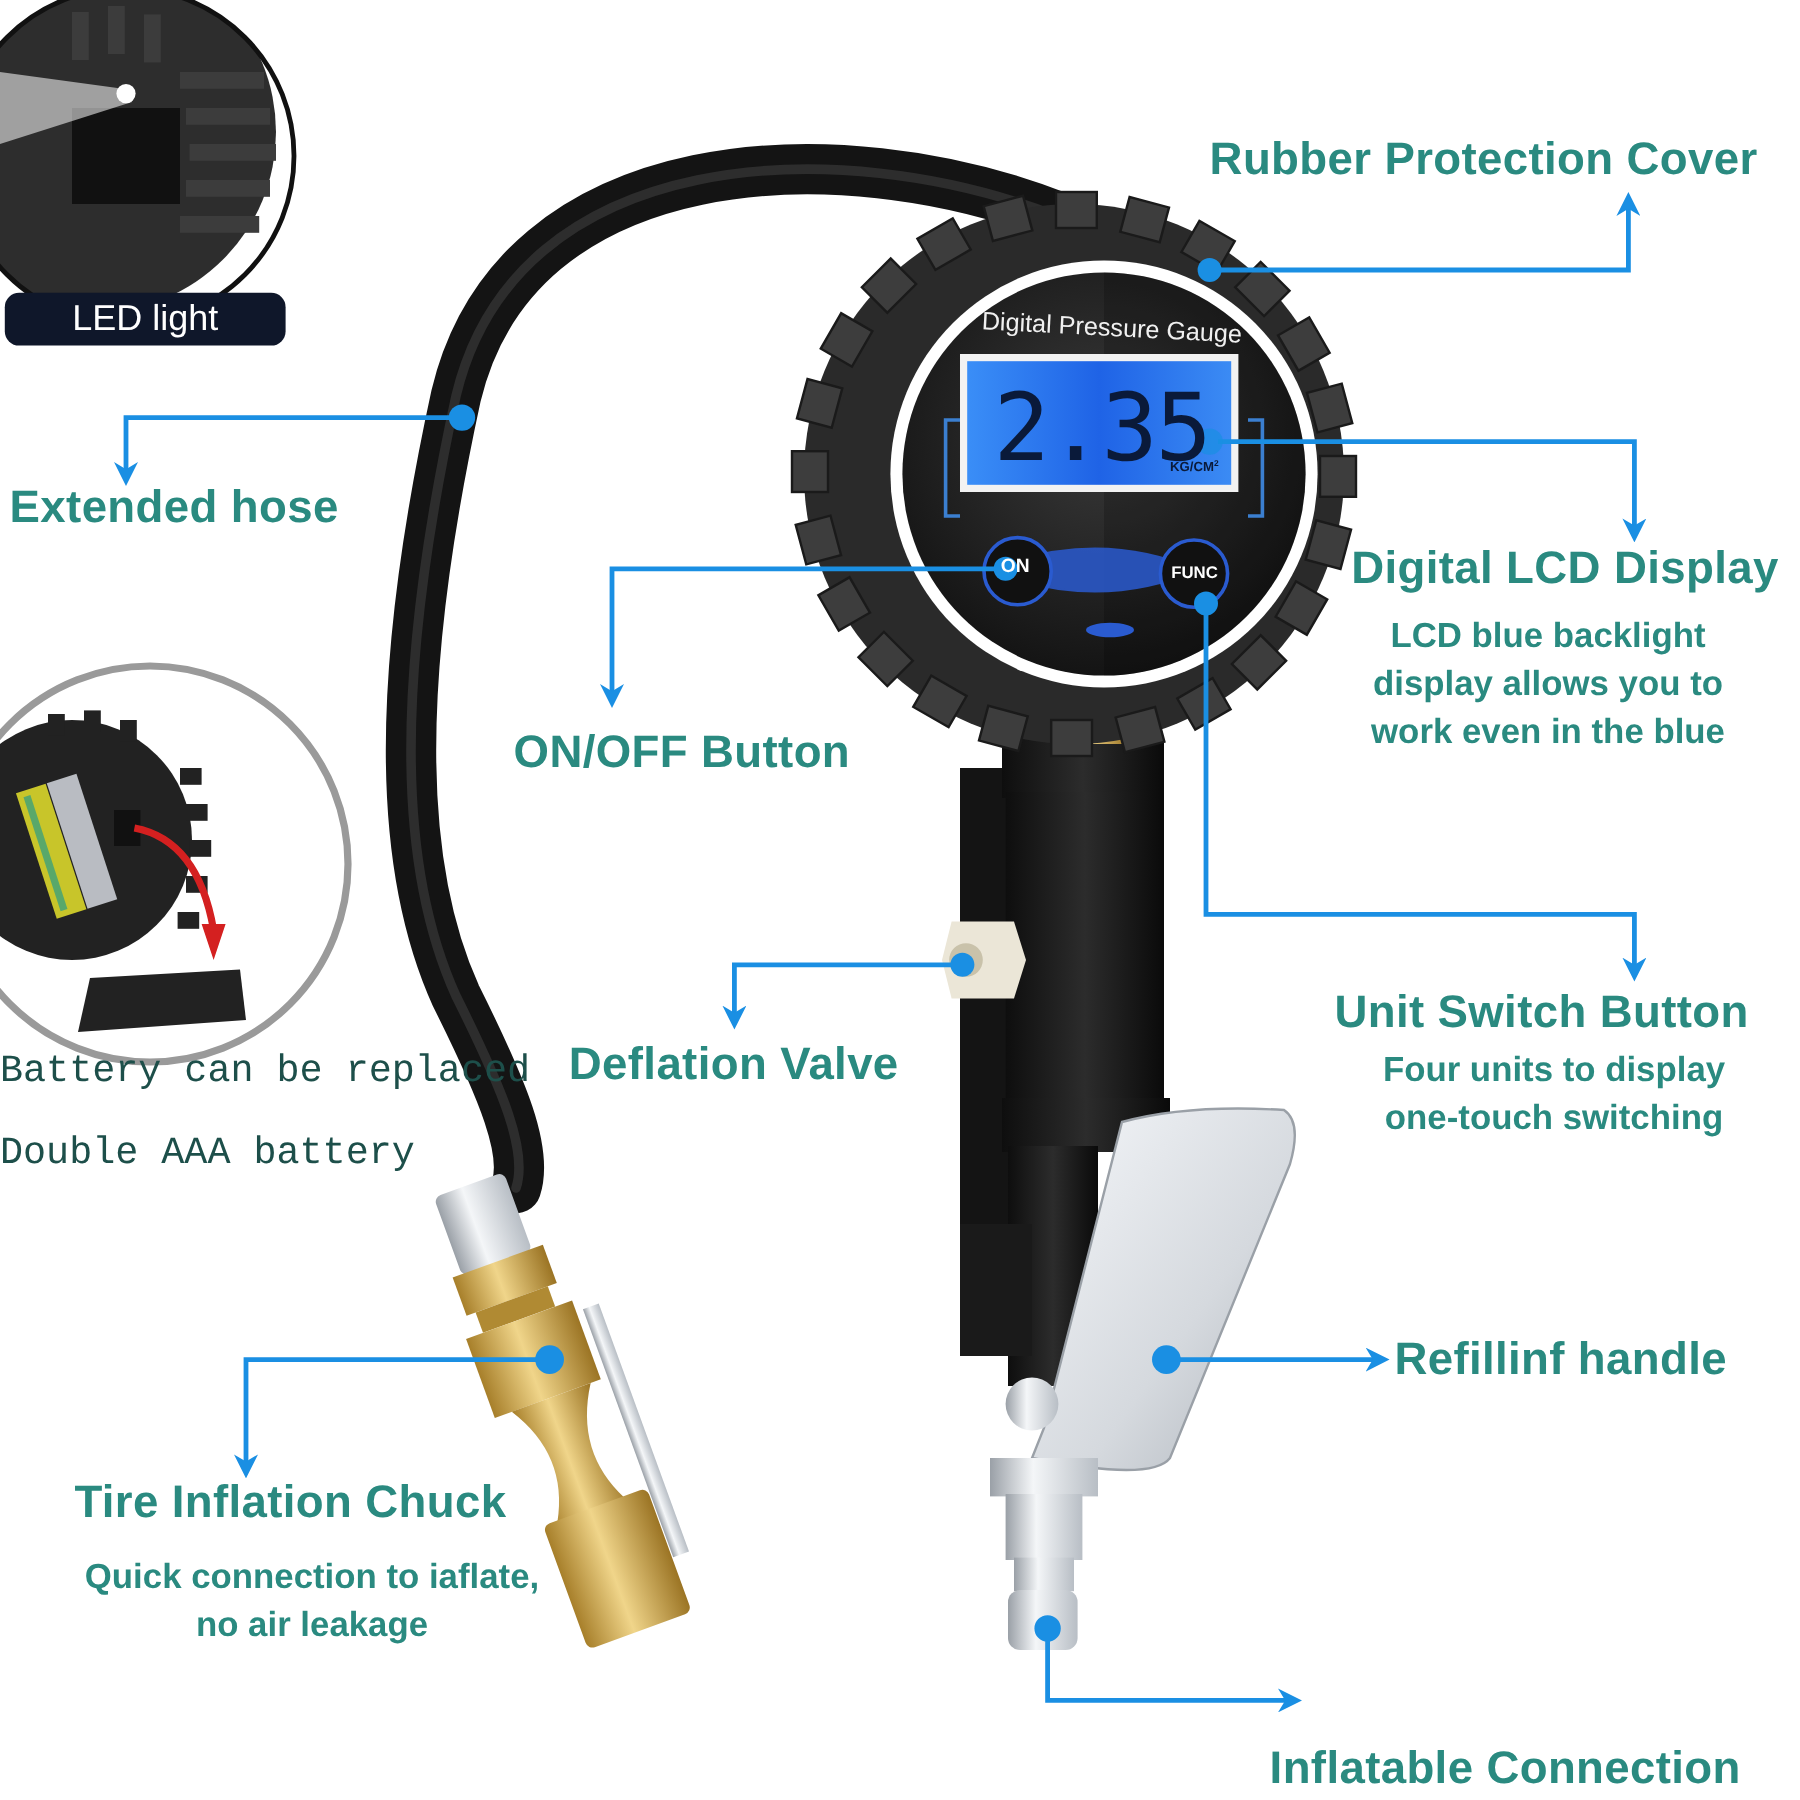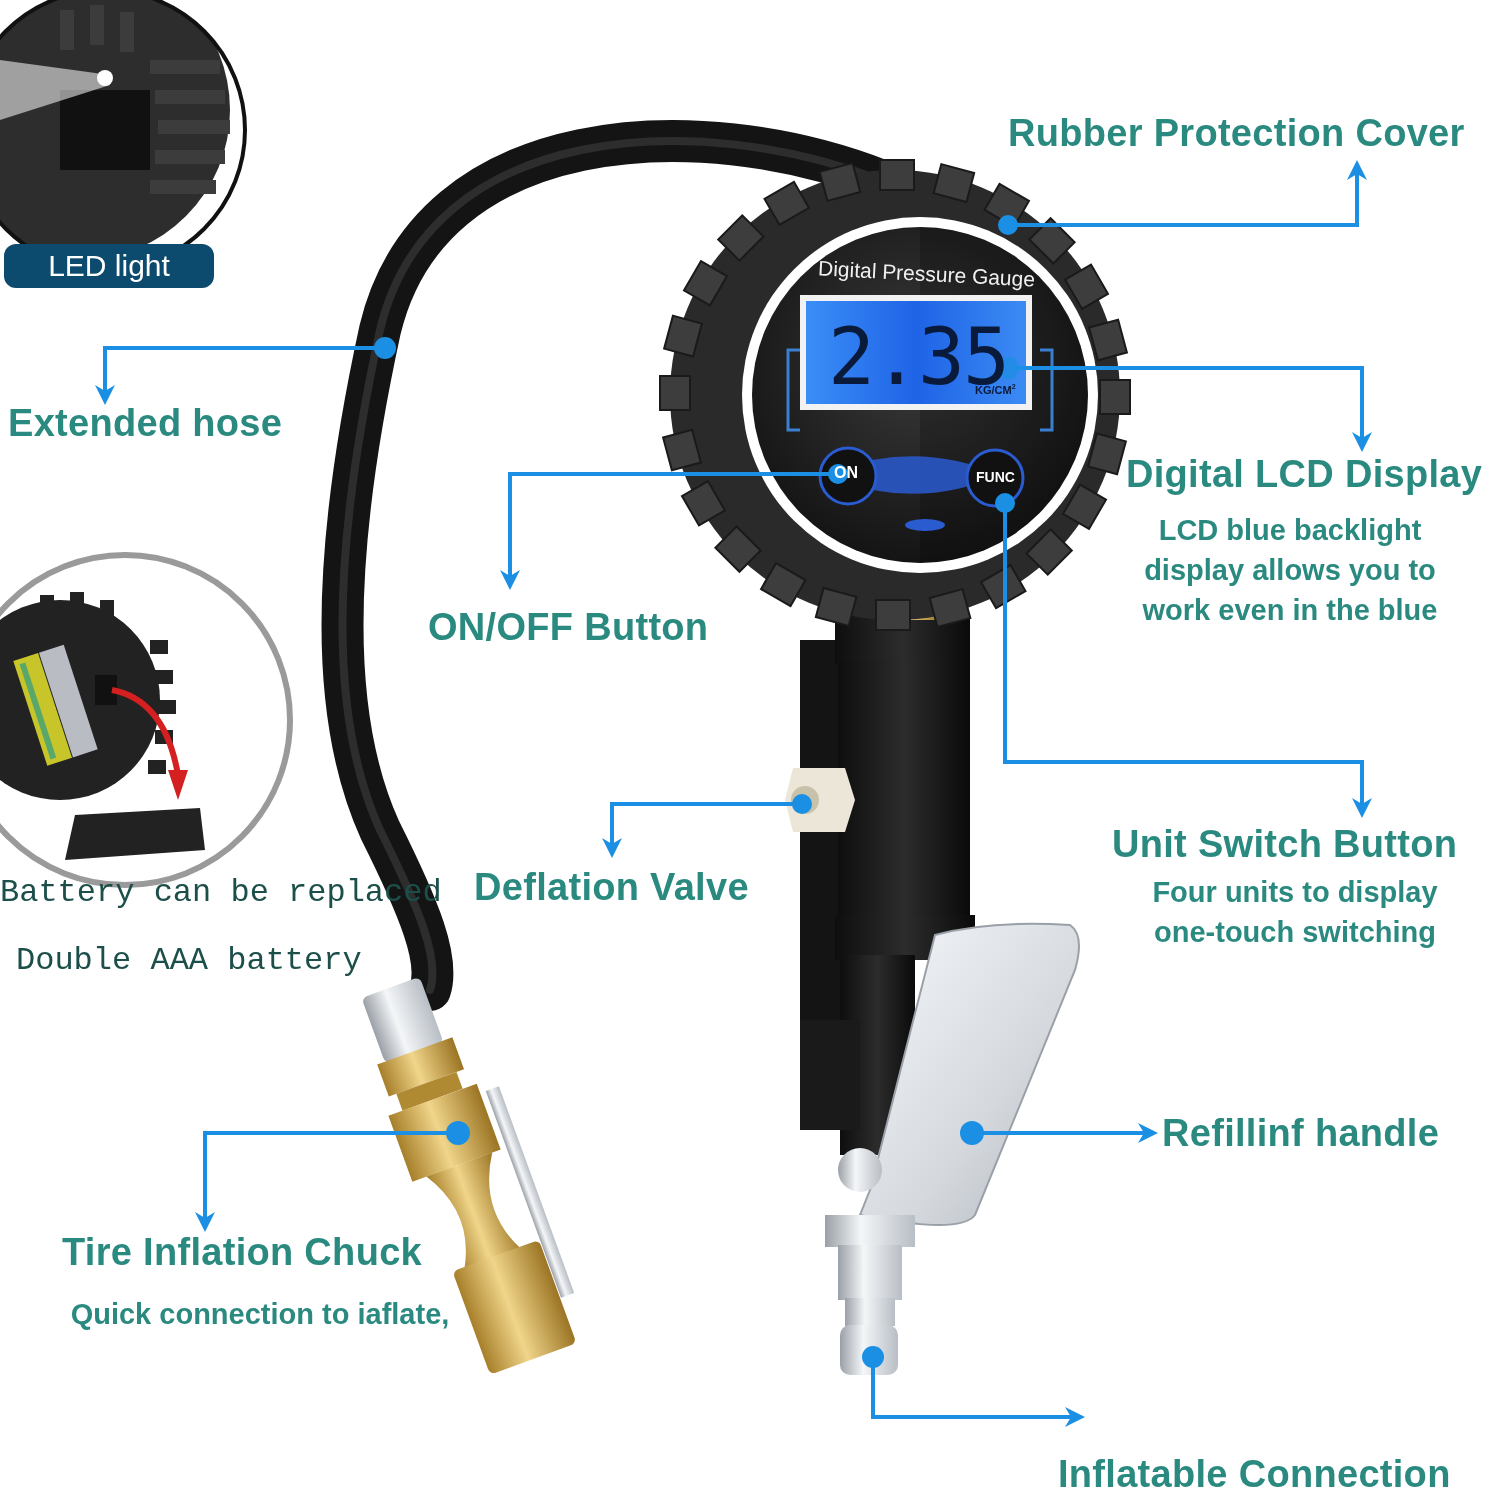--- a/index.html
+++ b/index.html
@@ -2,21 +2,21 @@
 <html><head>
 <meta charset="utf-8">
 <style>
   html, body { margin: 0; padding: 0; background: #ffffff; }
   body { width: 1500px; height: 1500px; position: relative; overflow: hidden; font-family: "Liberation Sans", sans-serif; }
   #art { position: absolute; left: 0; top: 0; width: 1500px; height: 1500px; }
   .label { position: absolute; color: #2a8a80; font-weight: bold; white-space: nowrap; font-family: "Liberation Sans", sans-serif; }
   .title { font-size: 38px; letter-spacing: 0.3px; }
   .desc { font-size: 29px; line-height: 40px; text-align: center; white-space: nowrap; }
   .mono { position: absolute; font-family: "Liberation Mono", monospace; color: #1d4f4a; font-size: 32px; white-space: nowrap; }
-  .led-badge { position: absolute; left: 4px; top: 244px; width: 210px; height: 44px; background: #0c4a6e; border-radius: 12px; color: #fff; font-size: 30px; display: flex; align-items: center; justify-content: center; font-family: "Liberation Sans", sans-serif; }
+  .led-badge { position: absolute; left: 4px; top: 244px; width: 234px; height: 44px; background: #0f172a; border-radius: 12px; color: #fff; font-size: 30px; display: flex; align-items: center; justify-content: center; font-family: "Liberation Sans", sans-serif; }
   .lcd-text { position: absolute; font-family: "Liberation Sans", sans-serif; }
 </style>
 </head>
 <body>
 
 <svg id="art" viewBox="0 0 1500 1500" xmlns="http://www.w3.org/2000/svg">
   <defs>
     <linearGradient id="hoseGrad" x1="0" x2="1">
       <stop offset="0" stop-color="#111"></stop>
         <stop offset="0.5" stop-color="#3a3a3a"></stop>
@@ -259,21 +259,21 @@
     <circle cx="458" cy="1133" r="12"></circle>
     <circle cx="873" cy="1357" r="11"></circle>
   </g>
 </svg>
 
 <div class="led-badge">
   <span>LED light</span>
 </div>
 
 <div class="mono" style="left:0; top:874px;">Battery can be replaced</div>
-<div class="mono" style="left:0; top:942px;margin-left:16px;">Double AAA battery</div>
+<div class="mono" style="left:0; top:942px;">Double AAA battery</div>
 
 <div class="lcd-text" style="left:818px; top:262px; font-size:21px; color:#f0f0f0; transform:rotate(3deg);">Digital Pressure Gauge</div>
 <div class="lcd-text" style="left:828px; top:312px; font-size:78px; color:#0a1a3a; letter-spacing:-2px; font-family:'DejaVu Sans Mono', monospace;">2.35</div>
 <div class="lcd-text" style="left:975px; top:383px; font-size:11px; color:#0a1a3a; font-weight:bold;">
   <span>KG/CM</span><sup style="font-size:7px;">2</sup>
 </div>
 <div class="lcd-text" style="left:834px; top:464px; font-size:16px; color:#fff; font-weight:bold;">ON</div>
 <div class="lcd-text" style="left:976px; top:469px; font-size:14px; color:#fff; font-weight:bold;">FUNC</div>
 
 <div class="label title" style="left:1008px; top:112px;">Rubber Protection Cover</div>
@@ -293,15 +293,16 @@
   <div>Four units to display</div>
   <div>one-touch switching</div>
 </div>
 
 <div class="label title" style="left:474px; top:866px;">Deflation Valve</div>
 <div class="label title" style="left:1162px; top:1112px;">Refillinf handle</div>
 
 <div class="label title" style="left:62px; top:1231px;">Tire Inflation Chuck</div>
 <div class="label desc" style="left:30px; top:1294px; width:460px;">
   <div>Quick connection to iaflate,</div>
+  <div>no air leakage</div>
 </div>
 
 <div class="label title" style="left:1058px; top:1429px;margin-top:24px;">Inflatable Connection</div>
 
 </body></html>

